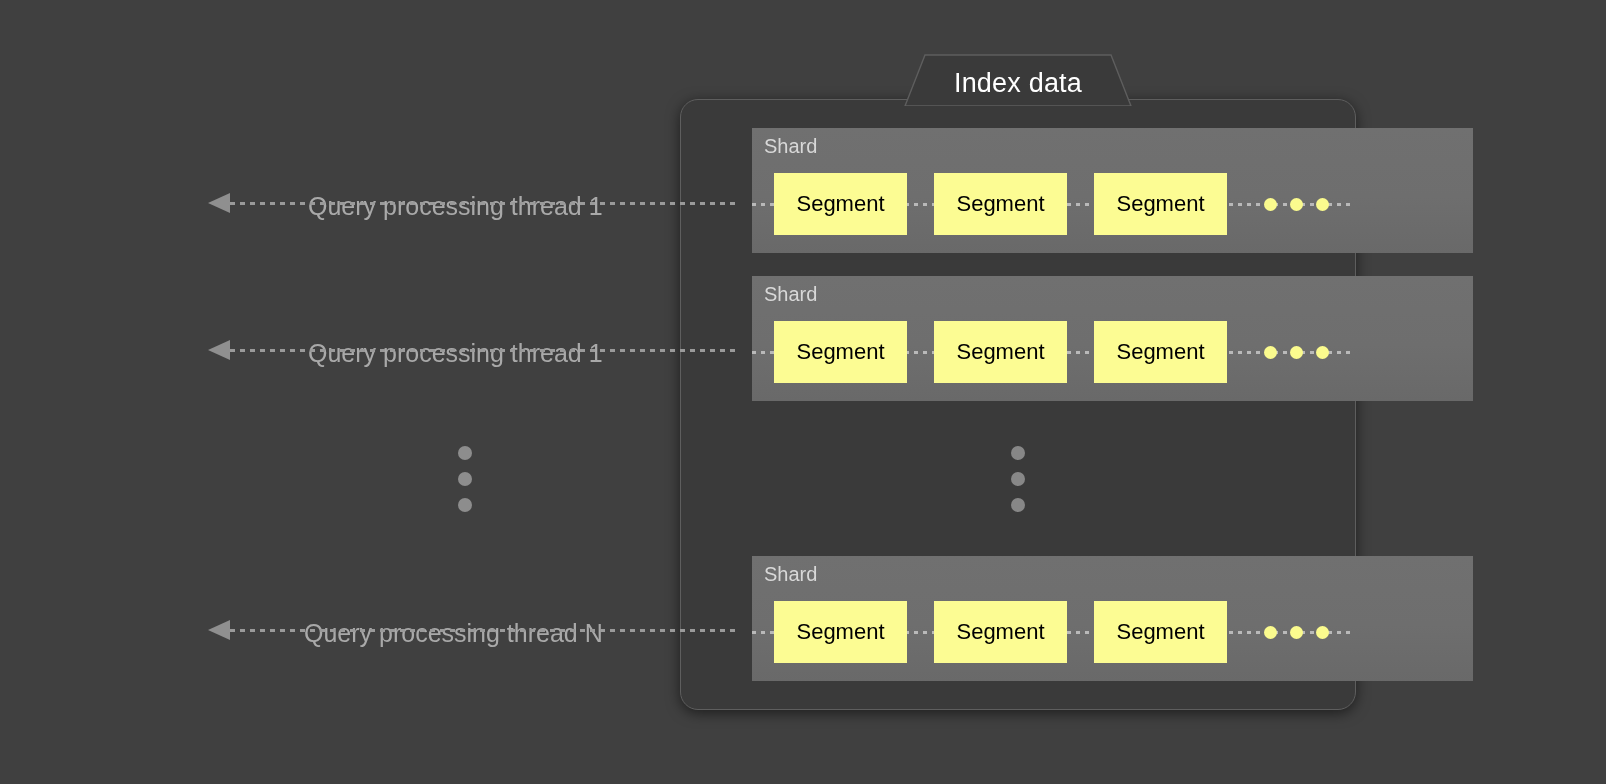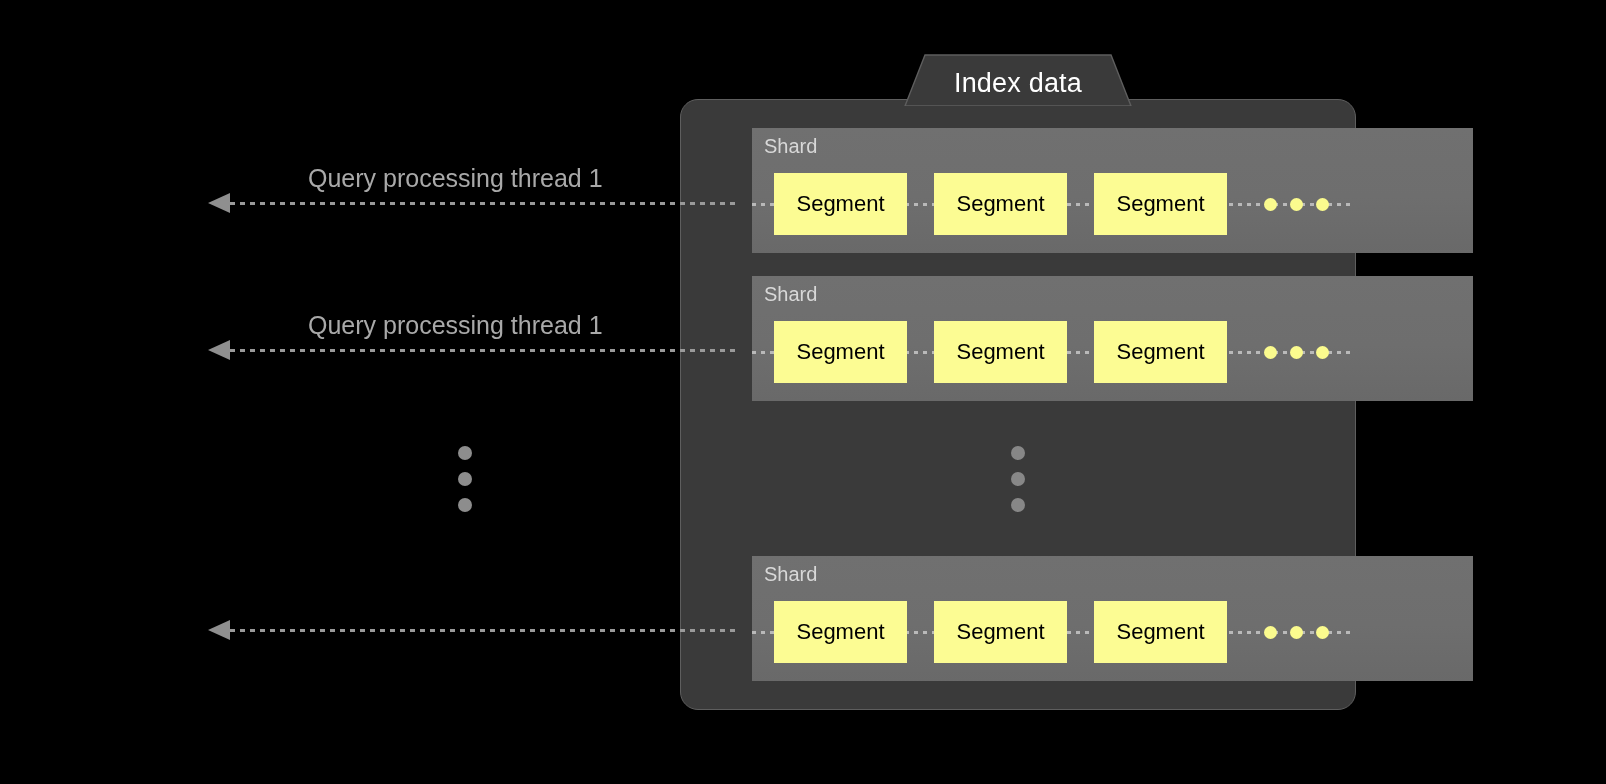--- a/index.html
+++ b/index.html
@@ -4,21 +4,21 @@
 <style>
   html, body {
     margin: 0;
     padding: 0;
     background: #1a1a1a;
   }
   #stage {
     position: relative;
     width: 1606px;
     height: 784px;
-    background: #000000;
+    background: #404040;
     overflow: hidden;
     font-family: "Liberation Sans", sans-serif;
   }
 
   
   #index-panel {
     position: absolute;
     left: 680px;
     top: 99px;
     width: 676px;
@@ -138,20 +138,21 @@
     height: 0;
     border-top: 10px solid transparent;
     border-bottom: 10px solid transparent;
     border-right: 22px solid #8f8f8f;
   }
   .thread-label {
     position: absolute;
     color: #a9a9a9;
     font-size: 25px;
     white-space: nowrap;
+    margin-top: 28px;
   }
 
   
   .vdots {
     position: absolute;
     width: 14px;
   }
   .vdots span {
     display: block;
     width: 14px;
@@ -226,18 +227,19 @@
     <div class="thread-arrow"></div>
     <div class="thread-line" style="width:508px"></div>
   </div>
 
   <div class="vdots" style="left:458px; top:446px">
     <span></span>
     <span></span>
     <span></span>
   </div>
 
+  <div class="thread-label" style="left:304px; top:591px">Query processing thread N</div>
   <div class="thread-row" style="top:629px; width:530px">
     <div class="thread-arrow"></div>
     <div class="thread-line" style="width:508px"></div>
   </div>
 
 </div>
 
 </body></html>

